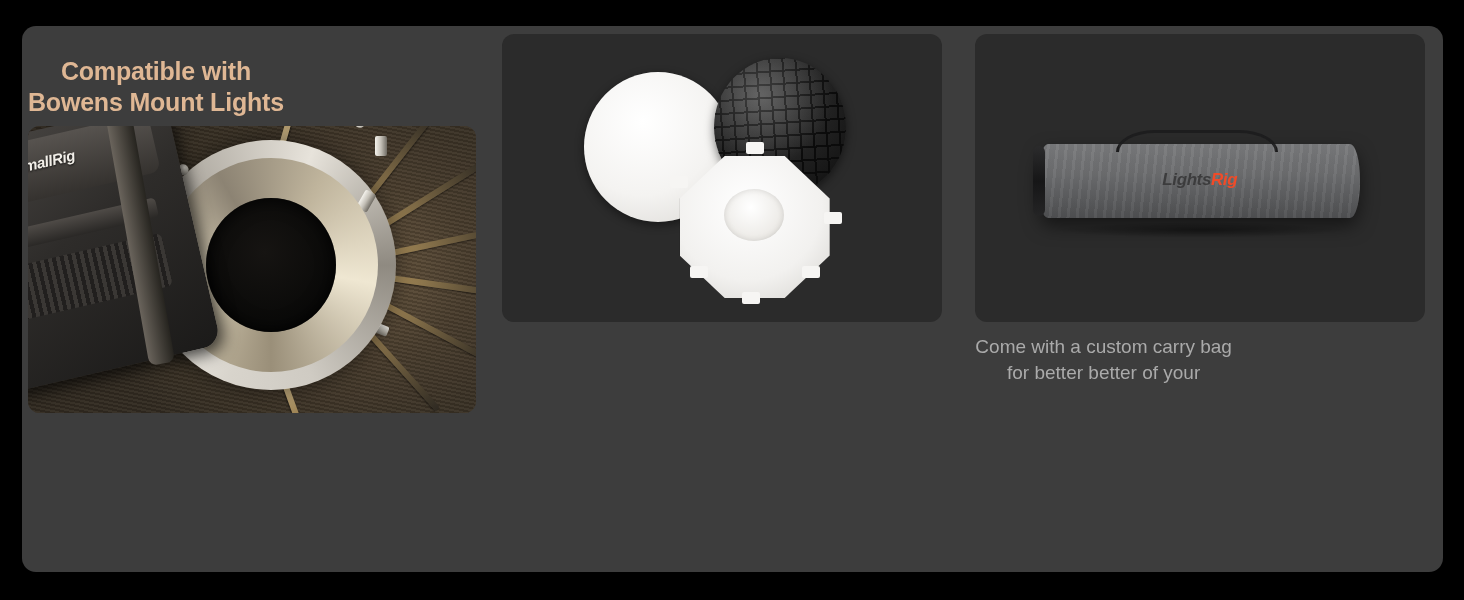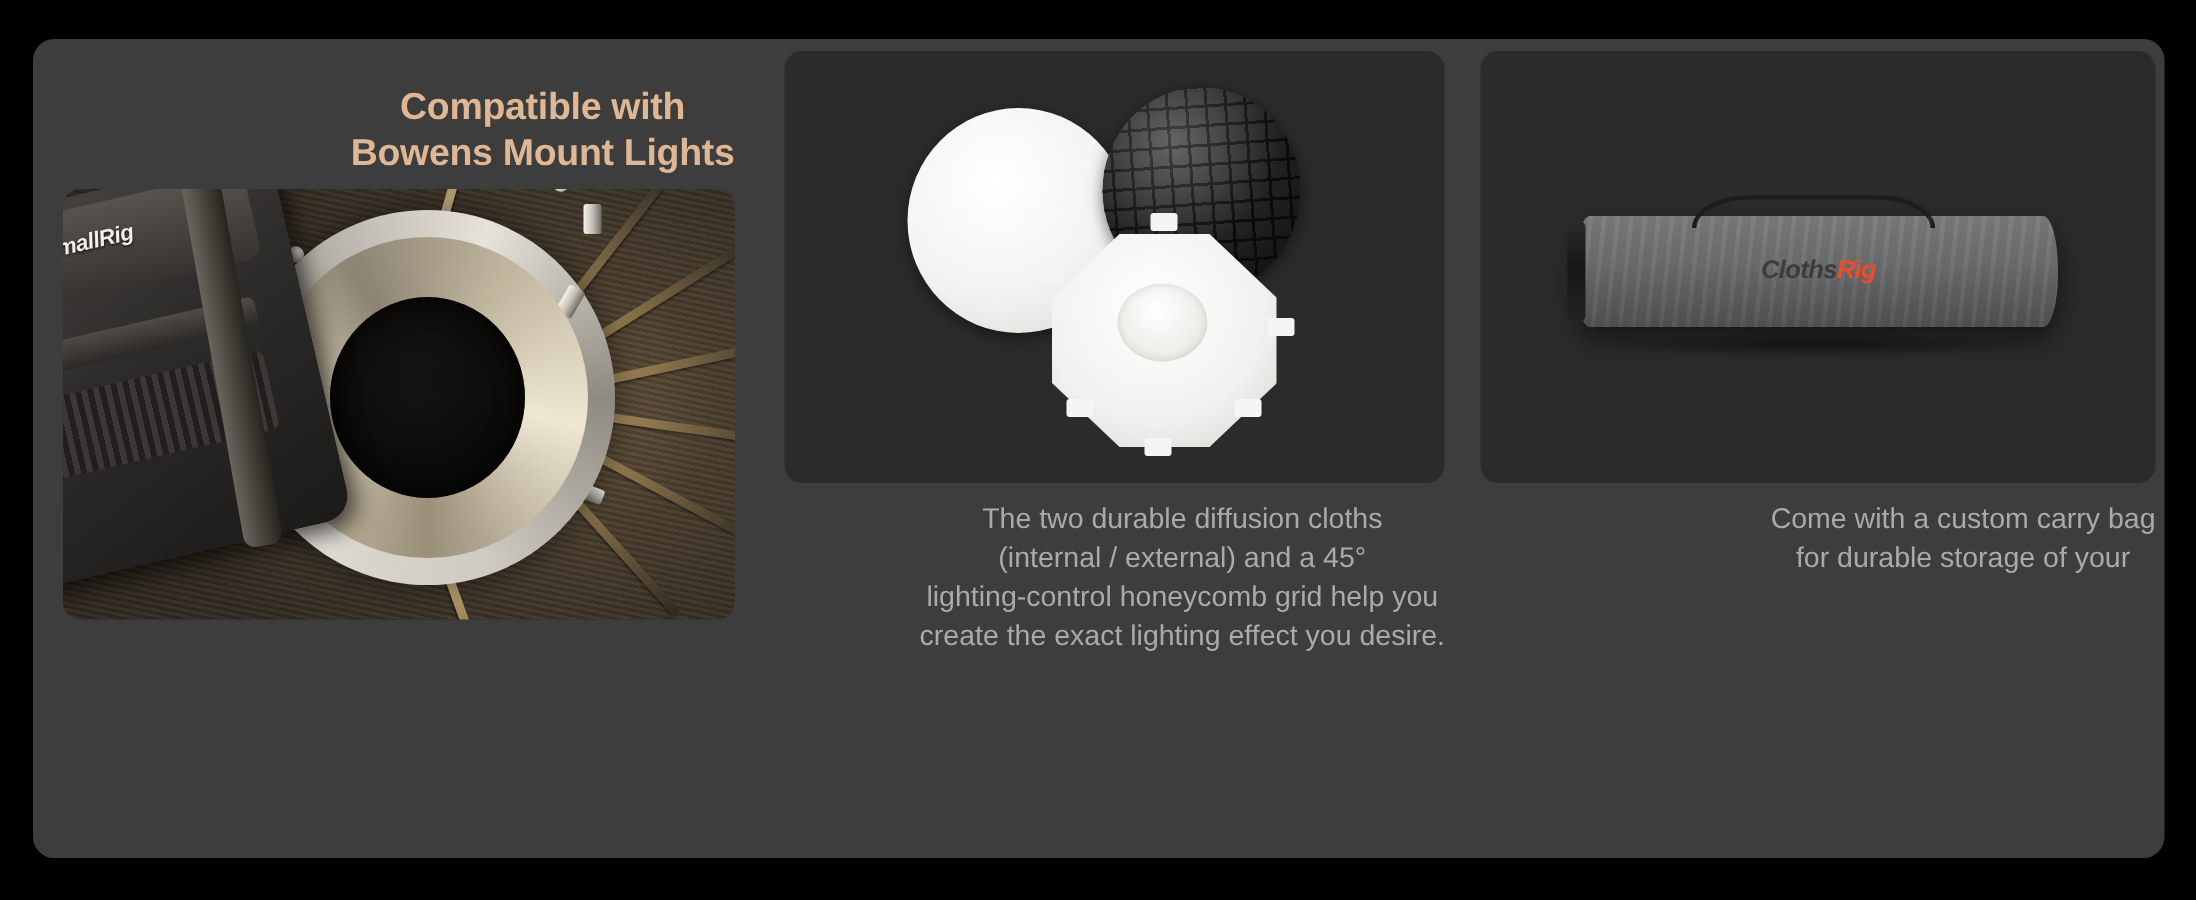--- a/index.html
+++ b/index.html
@@ -19,21 +19,21 @@
   .columns {
     position: absolute;
     left: 0; top: 0; right: 0; bottom: 0;
     display: flex;
     flex-direction: row;
   }
   .col {
     flex: 1 1 0;
     display: flex;
     flex-direction: column;
-    align-items: flex-end;
+    align-items: flex-start;
     padding: 0 6px;
   }
   .heading {
     color: #dfb794;
     font-size: 25px;
     font-weight: bold;
     line-height: 31px;
     text-align: center;
     margin-top: 30px;
     white-space: pre-line;
@@ -344,38 +344,34 @@
         <div class="octa-center"></div>
 
         <div class="tab" style="left:168px; top:142px;"></div>
         <div class="tab" style="left:322px; top:178px;"></div>
         <div class="tab" style="left:188px; top:232px;"></div>
         <div class="tab" style="left:300px; top:232px;"></div>
         <div class="tab" style="left:240px; top:258px;"></div>
         <div class="tab" style="left:244px; top:108px;"></div>
       </div>
 
-      <div class="caption">The two durable diffusion cloths
-(internal / external) and a 45°
-lighting-control honeycomb grid help you
-create the exact lighting effect you desire.</div>
     </div>
 
     <div class="col">
 
       <div class="media media-3">
         <div class="bag-shadow"></div>
         <div class="bag">
           <div class="bag-strap"></div>
           <div class="bag-wrinkle"></div>
           <div class="bag-zip"></div>
           <div class="bag-logo">
-            <span class="s">Cloths</span><span class="r">Rig</span>
+            <span class="s">Lights</span><span class="r">Rig</span>
           </div>
         </div>
       </div>
 
       <div class="caption">Come with a custom carry bag
-for durable storage of your</div>
+for better better of your</div>
     </div>
 
   </div>
 </div>
 
 </body></html>

